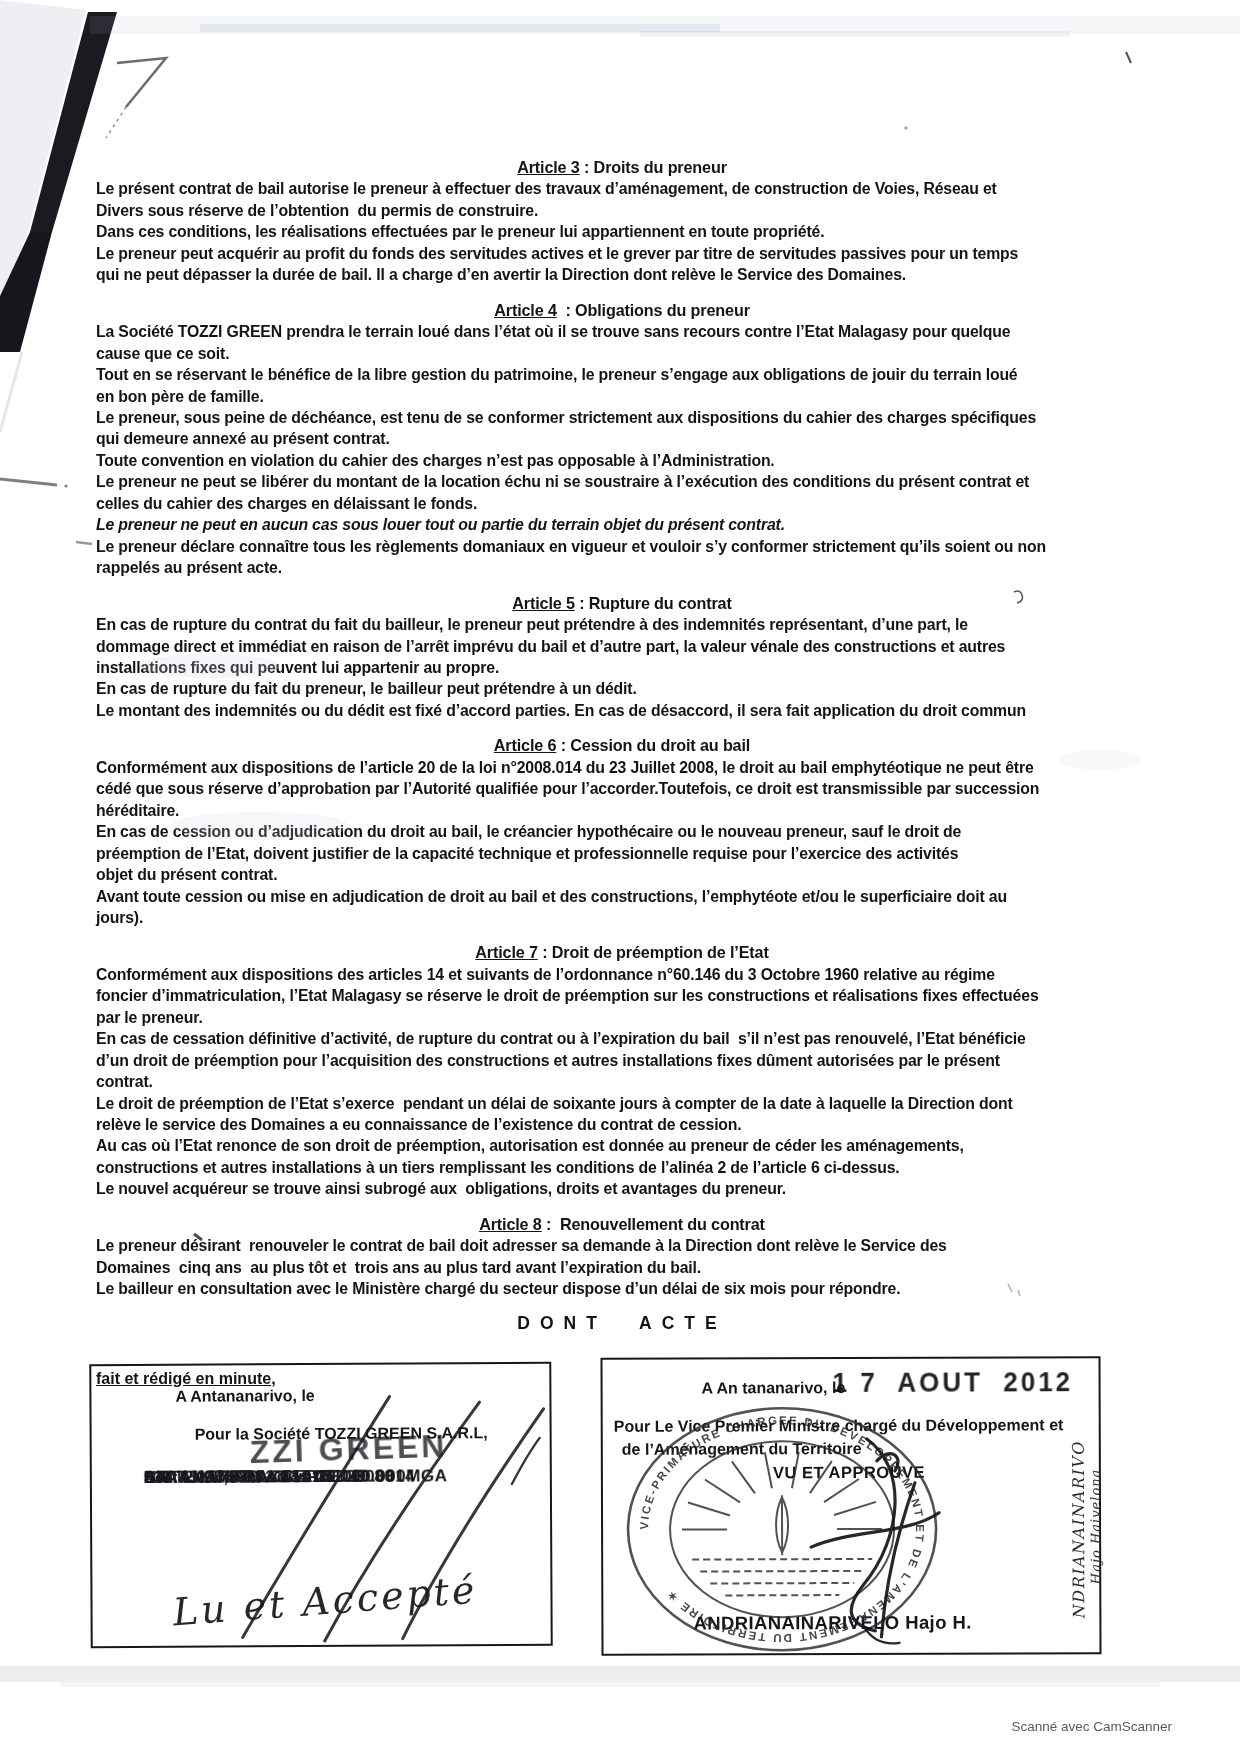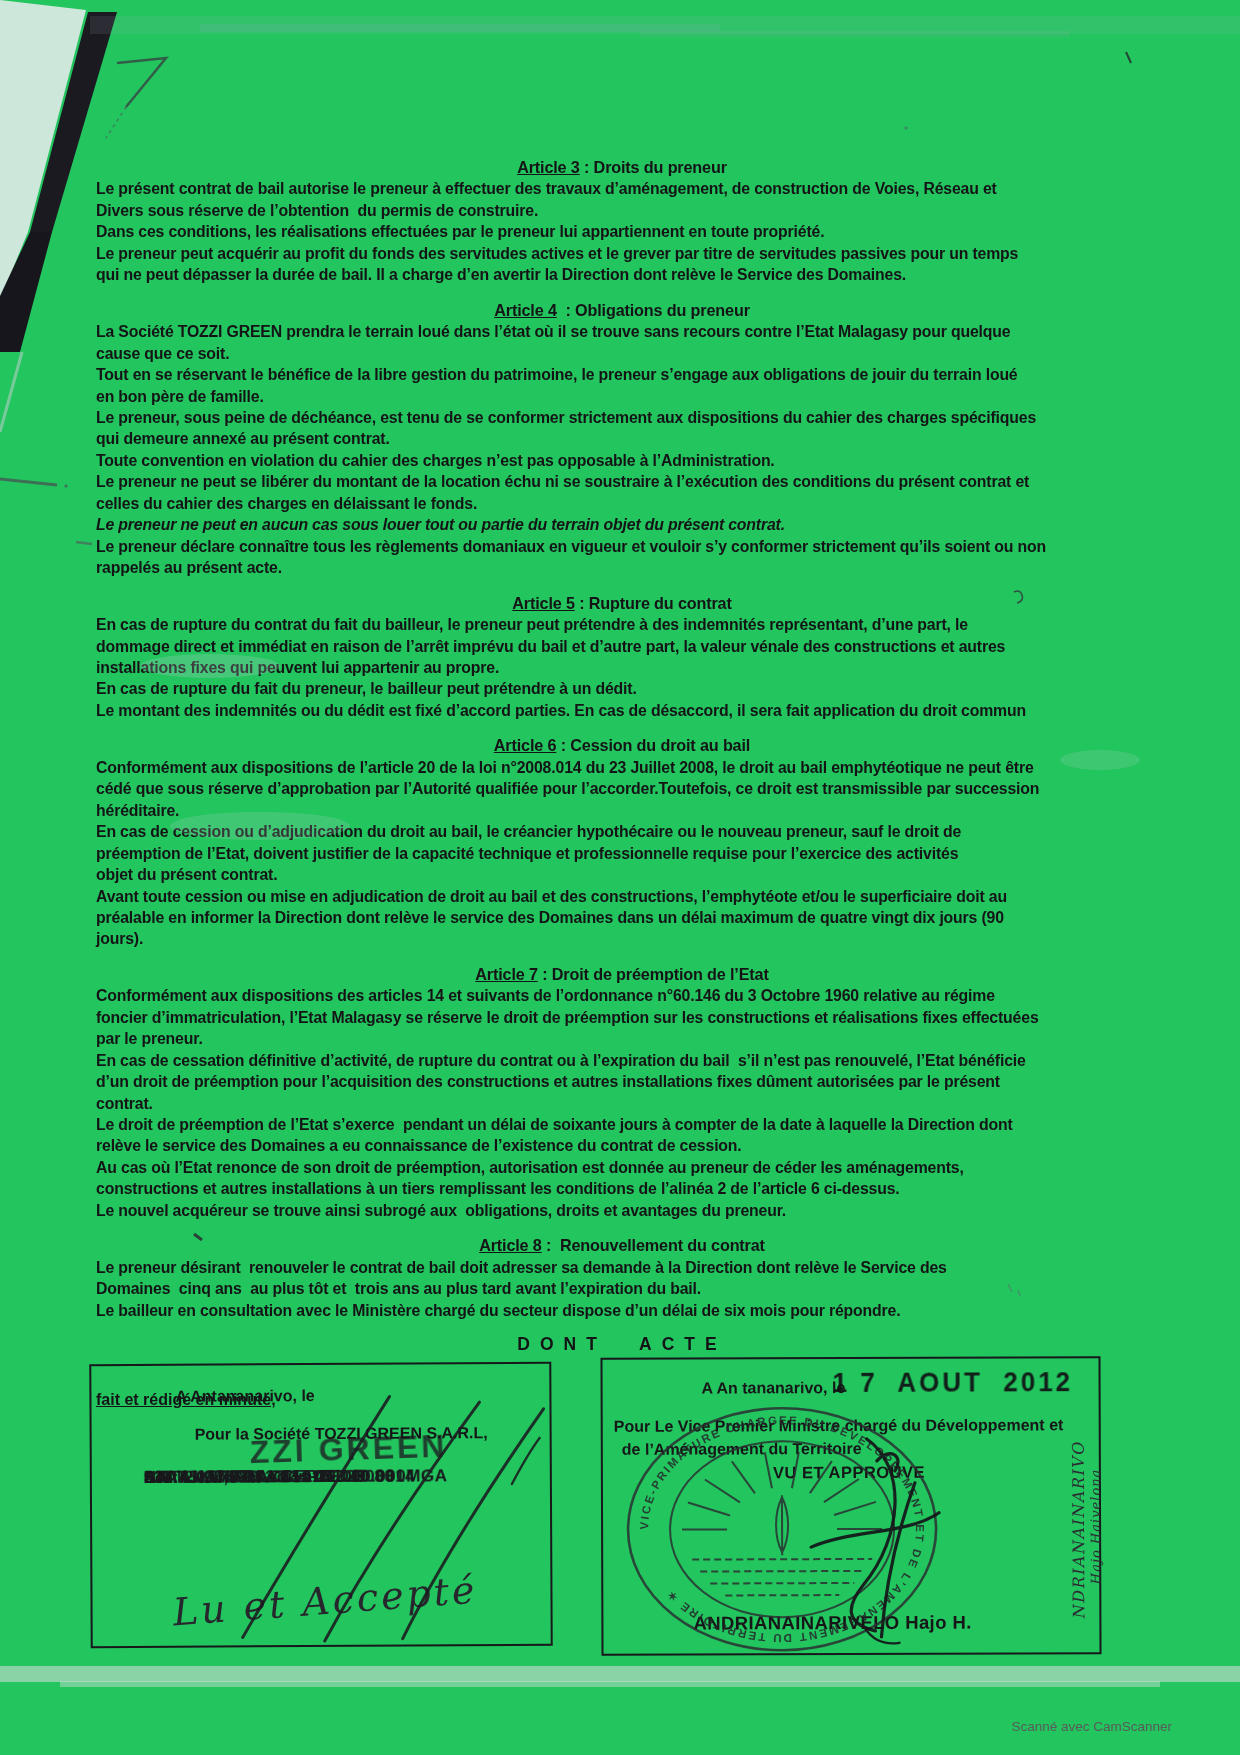--- a/index.html
+++ b/index.html
@@ -1,16 +1,16 @@
 <!DOCTYPE html>
 <html><head>
 <meta charset="utf-8">
 <style>
   html,body{margin:0;padding:0;background:#8a8a90;}
-  .page{position:relative;width:1240px;height:1755px;background:#22c55e;overflow:hidden;
+  .page{position:relative;width:1240px;height:1755px;background:#ffffff;overflow:hidden;
         font-family:"Liberation Sans",sans-serif;color:#161618;}
   
   .doc-text{position:absolute;left:96px;top:157px;width:1052px;font-weight:700;
             font-size:15.8px;letter-spacing:-0.15px;color:#141416;z-index:2;}
   .a-line{line-height:21.45px;white-space:pre;}
   .a-head{text-align:center;line-height:21.45px;margin-top:14px;font-size:16.2px;white-space:pre;}
   .article:first-child .a-head{margin-top:0;}
   .a-num{text-decoration:underline;}
   .em{font-style:italic;}
   .dont-acte{text-align:center;margin-top:13px;font-size:17.5px;letter-spacing:10px;word-spacing:18px;}
@@ -111,21 +111,20 @@
         </div>
         <div class="article">
           <div class="a-head"><span class="a-num">Article 6</span><span> : Cession du droit au bail</span></div>
           <div class="a-line">Conformément aux dispositions de l’article 20 de la loi n°2008.014 du 23 Juillet 2008, le droit au bail emphytéotique ne peut être</div>
           <div class="a-line">cédé que sous réserve d’approbation par l’Autorité qualifiée pour l’accorder.Toutefois, ce droit est transmissible par succession</div>
           <div class="a-line">héréditaire.</div>
           <div class="a-line">En cas de cession ou d’adjudication du droit au bail, le créancier hypothécaire ou le nouveau preneur, sauf le droit de</div>
           <div class="a-line">préemption de l’Etat, doivent justifier de la capacité technique et professionnelle requise pour l’exercice des activités</div>
           <div class="a-line">objet du présent contrat.</div>
           <div class="a-line">Avant toute cession ou mise en adjudication de droit au bail et des constructions, l’emphytéote et/ou le superficiaire doit au</div>
-          <div class="a-line">préalable en informer la Direction dont relève le service des Domaines dans un délai maximum de quatre vingt dix jours (90</div>
           <div class="a-line">jours).</div>
         </div>
         <div class="article">
           <div class="a-head"><span class="a-num">Article 7</span><span> : Droit de préemption de l’Etat</span></div>
           <div class="a-line">Conformément aux dispositions des articles 14 et suivants de l’ordonnance n°60.146 du 3 Octobre 1960 relative au régime</div>
           <div class="a-line">foncier d’immatriculation, l’Etat Malagasy se réserve le droit de préemption sur les constructions et réalisations fixes effectuées</div>
           <div class="a-line">par le preneur.</div>
           <div class="a-line">En cas de cessation définitive d’activité, de rupture du contrat ou à l’expiration du bail  s’il n’est pas renouvelé, l’Etat bénéficie</div>
           <div class="a-line">d’un droit de préemption pour l’acquisition des constructions et autres installations fixes dûment autorisées par le présent</div>
           <div class="a-line">contrat.</div>

